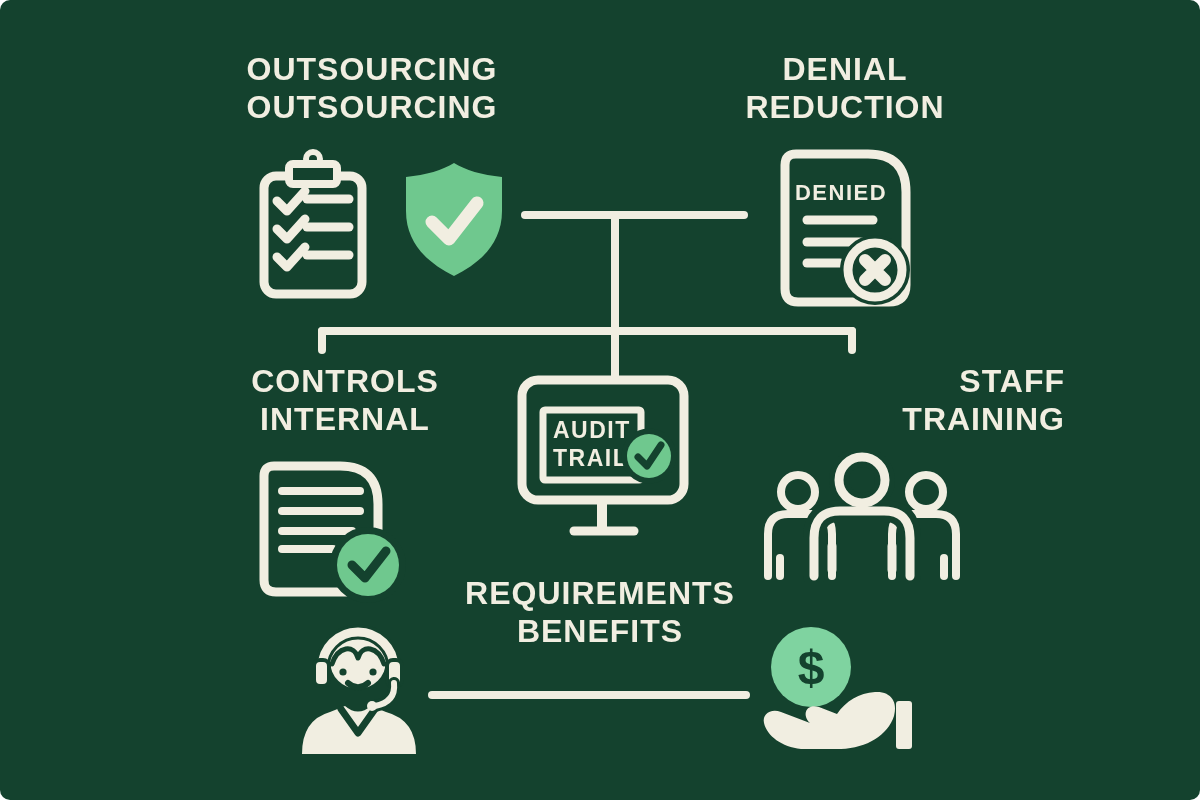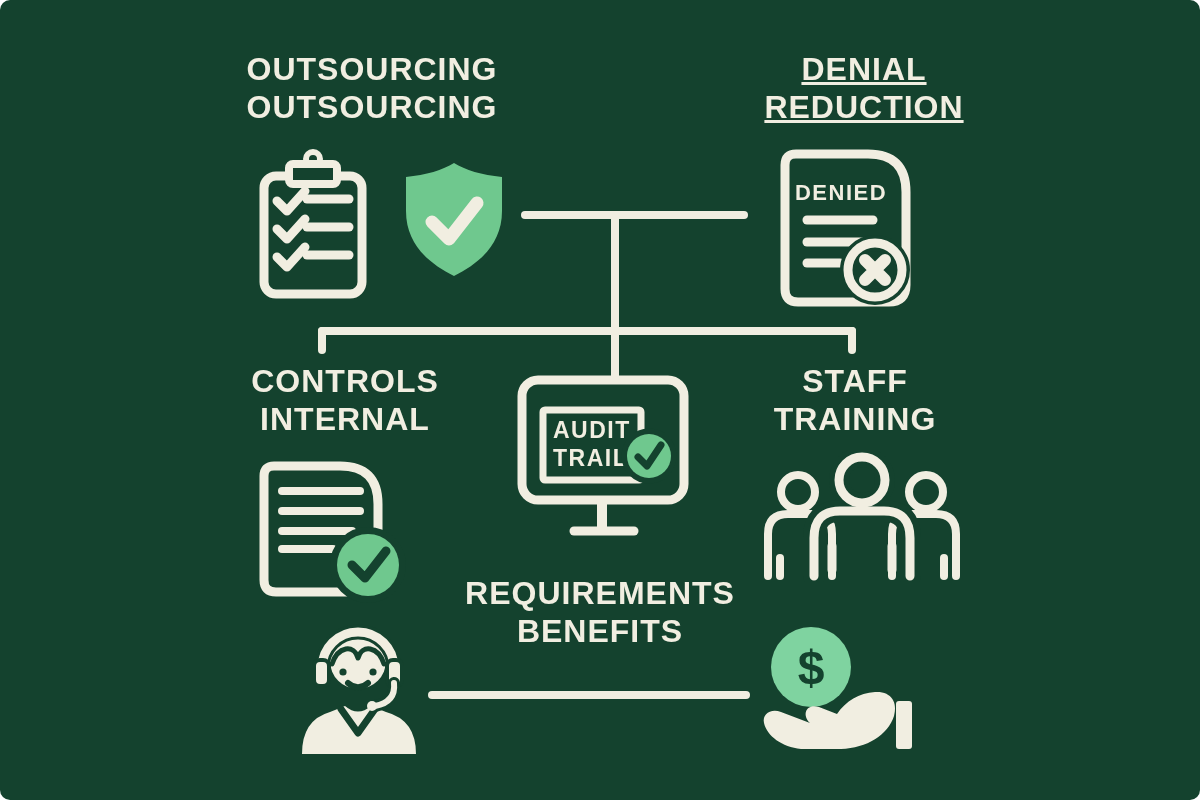--- a/index.html
+++ b/index.html
@@ -41,31 +41,31 @@
 </head>
 <body>
 
 <div id="stage">
 
   <div class="title" style="left:162px;top:50px;">
     <span>OUTSOURCING</span>
     <span>OUTSOURCING</span>
   </div>
 
-  <div class="title" style="left:654px;top:50px;text-decoration:underline;">
+  <div class="title" style="left:635px;top:50px;">
     <span>DENIAL</span>
     <span>REDUCTION</span>
   </div>
 
   <div class="title" style="left:135px;top:362px;">
     <span>CONTROLS</span>
     <span>INTERNAL</span>
   </div>
 
-  <div class="title" style="left:645px;top:362px;">
+  <div class="title" style="left:645px;top:362px;text-align:right;">
     <span>STAFF</span>
     <span>TRAINING</span>
   </div>
 
   <div class="title" style="left:390px;top:574px;">
     <span>REQUIREMENTS</span>
     <span>BENEFITS</span>
   </div>
 
   <div class="connector" style="left:521px;top:211px;width:227px;height:8px;"></div>

